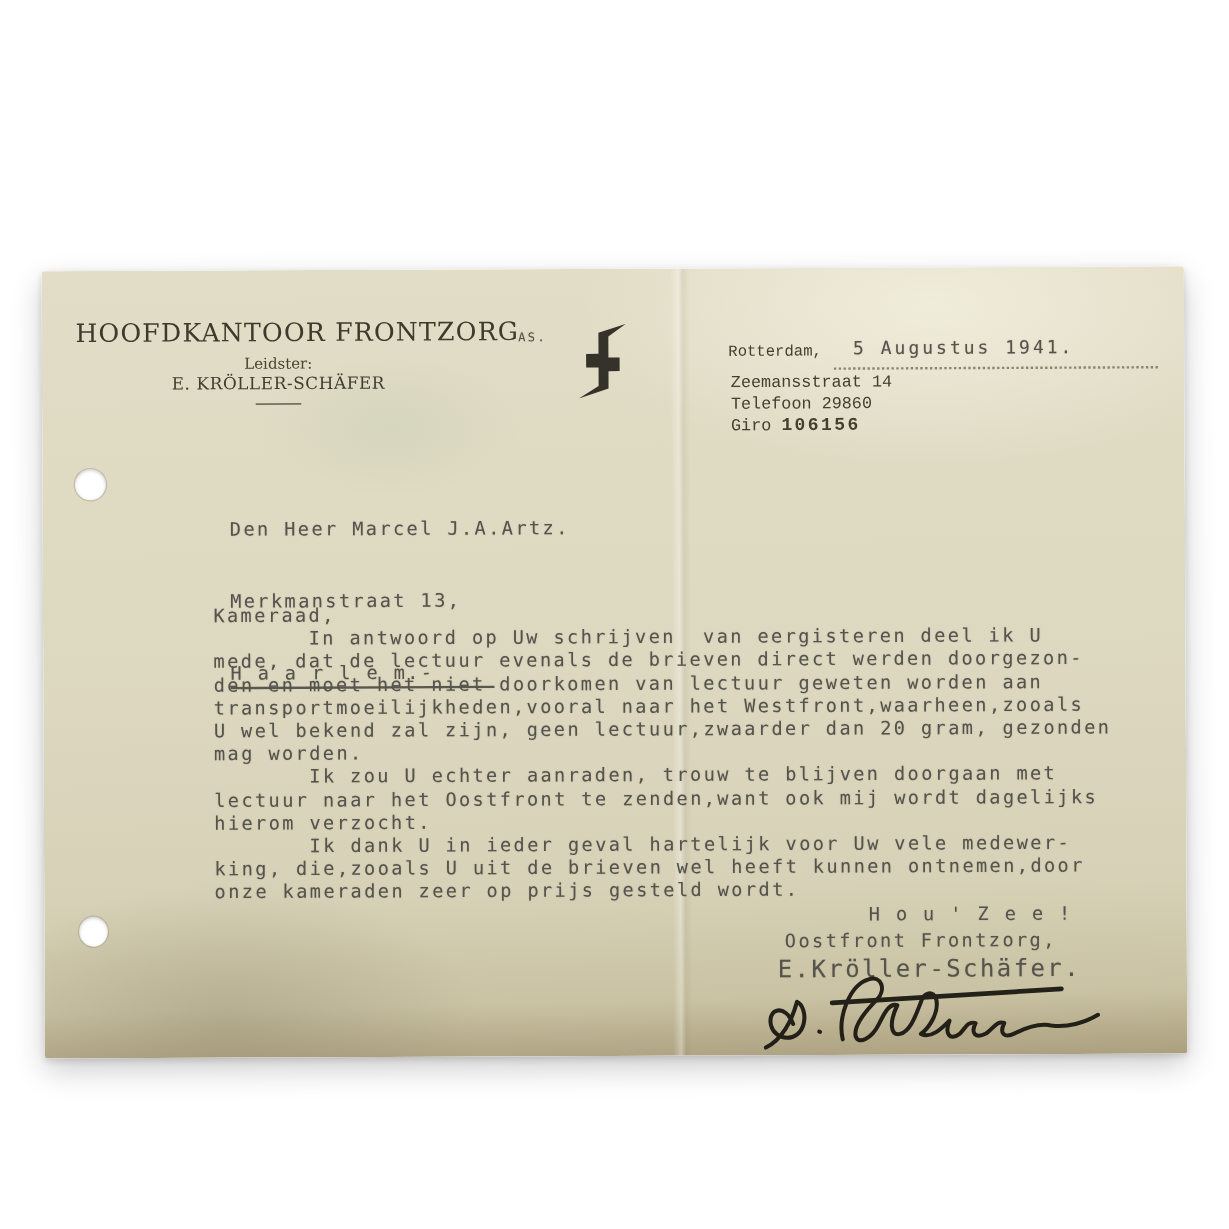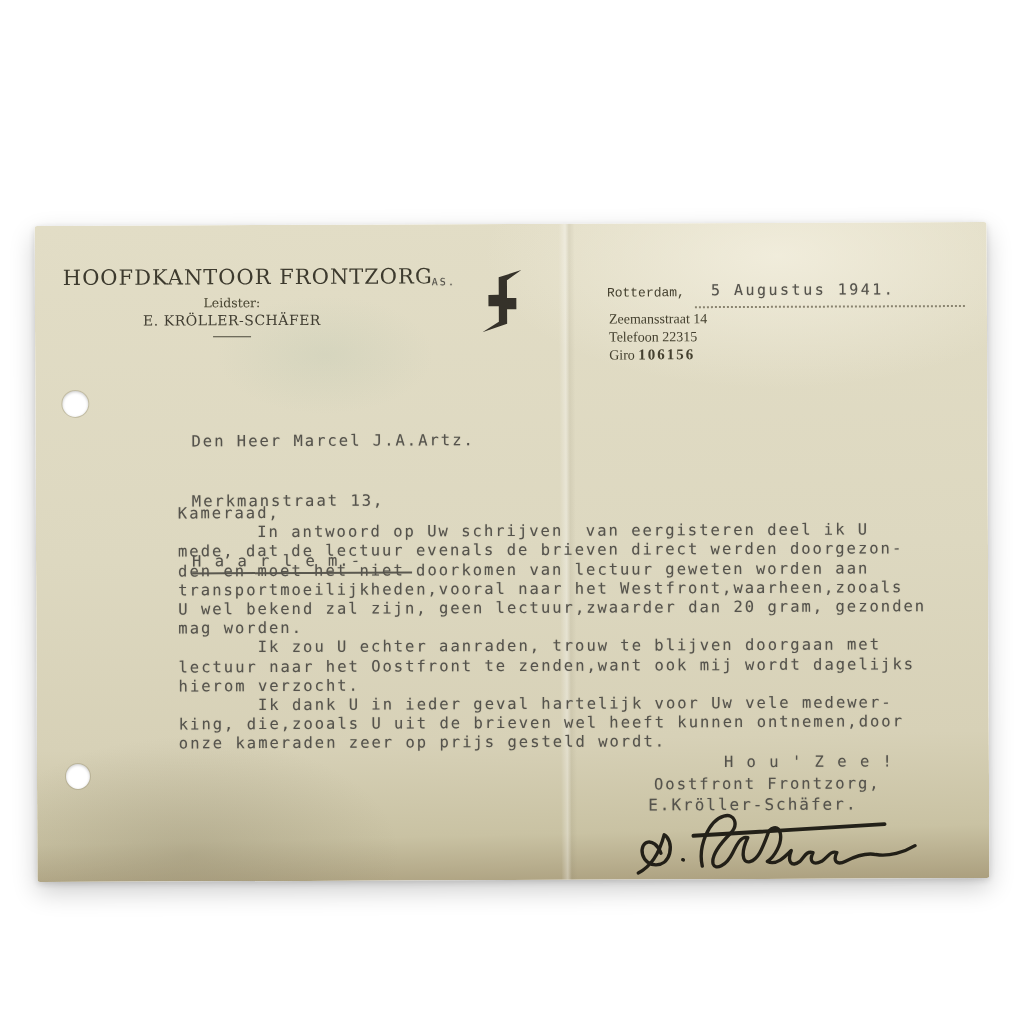--- a/index.html
+++ b/index.html
@@ -51,34 +51,34 @@
   .stamp-as{
     position:absolute;left:397px;top:52px;
     font-size:10px;letter-spacing:2px;color:#6e6b5c;
   }
   .wolfsangel{position:absolute;left:447px;top:46px;width:42px;height:62px;}
   
   .hdr-right{position:absolute;left:572px;top:58px;width:396px;height:96px;color:#44402f;}
   .hdr-city{position:absolute;left:0;top:4px;font-family:Liberation Mono, monospace;font-size:13px;}
   .hdr-dots{position:absolute;left:88px;top:25px;width:270px;border-bottom:2px dotted #8a8470;}
   .hdr-date{position:absolute;left:104px;top:0;font-size:15px;letter-spacing:2.5px;color:#5c5a52;white-space:nowrap;}
-  .hdr-line{position:absolute;left:2px;font-family:Liberation Serif, serif;font-size:14px;white-space:nowrap;}
+  .hdr-line{position:absolute;left:2px;font-family:Liberation Mono, monospace;font-size:14px;white-space:nowrap;}
   .hdr-street{top:30px;}
   .hdr-phone{top:48px;}
   .hdr-giro{top:65px;}
   .giro-num{font-weight:bold;font-size:15px;letter-spacing:2px;}
   
   .tw{color:#55534c;text-shadow:0 0 1px rgba(85,83,76,0.35);}
   .addressee{position:absolute;left:156px;top:166px;font-size:15.5px;letter-spacing:2px;line-height:20px;white-space:pre;}
   .addr-city{display:inline-block;border-bottom:2px solid #5a584f;padding:0 50px 1px 0;}
   .body-block{position:absolute;left:142px;top:279px;width:790px;font-size:15.5px;letter-spacing:2px;line-height:19.2px;}
   .body-line{white-space:pre;}
   .closing-salute{position:absolute;left:687px;top:530px;font-size:15.5px;letter-spacing:2px;white-space:pre;text-align:right;}
   .closing-role{position:absolute;left:617px;top:552px;font-size:15.5px;letter-spacing:2px;white-space:pre;}
-  .closing-name{position:absolute;left:611px;top:572px;font-size:16px;letter-spacing:2px;white-space:pre;}
+  .closing-name{position:absolute;left:611px;top:572px;font-size:20px;letter-spacing:2px;white-space:pre;}
   .signature{position:absolute;left:592px;top:580px;width:300px;height:76px;}
 </style>
 </head>
 <body>
 
 <div class="scene">
   <div class="paper">
 
     <div class="crease"></div>
     <div class="stain"></div>
@@ -95,21 +95,21 @@
     <div class="stamp-as tw">AS.</div>
     <svg class="wolfsangel" viewBox="0 0 40 60">
       <path d="M38,0 L16,7 L16,24 L6,24 L6,35 L16,35 L16,50 L0,60 L24,52 L24,38 L33,38 L33,27 L24,27 L24,10 Z" fill="#26231c" opacity="0.92"></path>
     </svg>
 
     <div class="hdr-right">
       <div class="hdr-city">Rotterdam,</div>
       <div class="hdr-dots"></div>
       <div class="hdr-date tw">5 Augustus 1941.</div>
       <div class="hdr-line hdr-street">Zeemansstraat 14</div>
-      <div class="hdr-line hdr-phone">Telefoon 22315</div>
+      <div class="hdr-line hdr-phone">Telefoon 29860</div>
       <div class="hdr-line hdr-giro">
         <span>Giro</span>
         <span class="giro-num">106156</span>
       </div>
     </div>
 
     <div class="addressee tw">
       <div>Den Heer Marcel J.A.Artz.</div>
       <div>Merkmanstraat 13,</div>
       <div><span class="addr-city">H a a r l e m.-</span></div>

